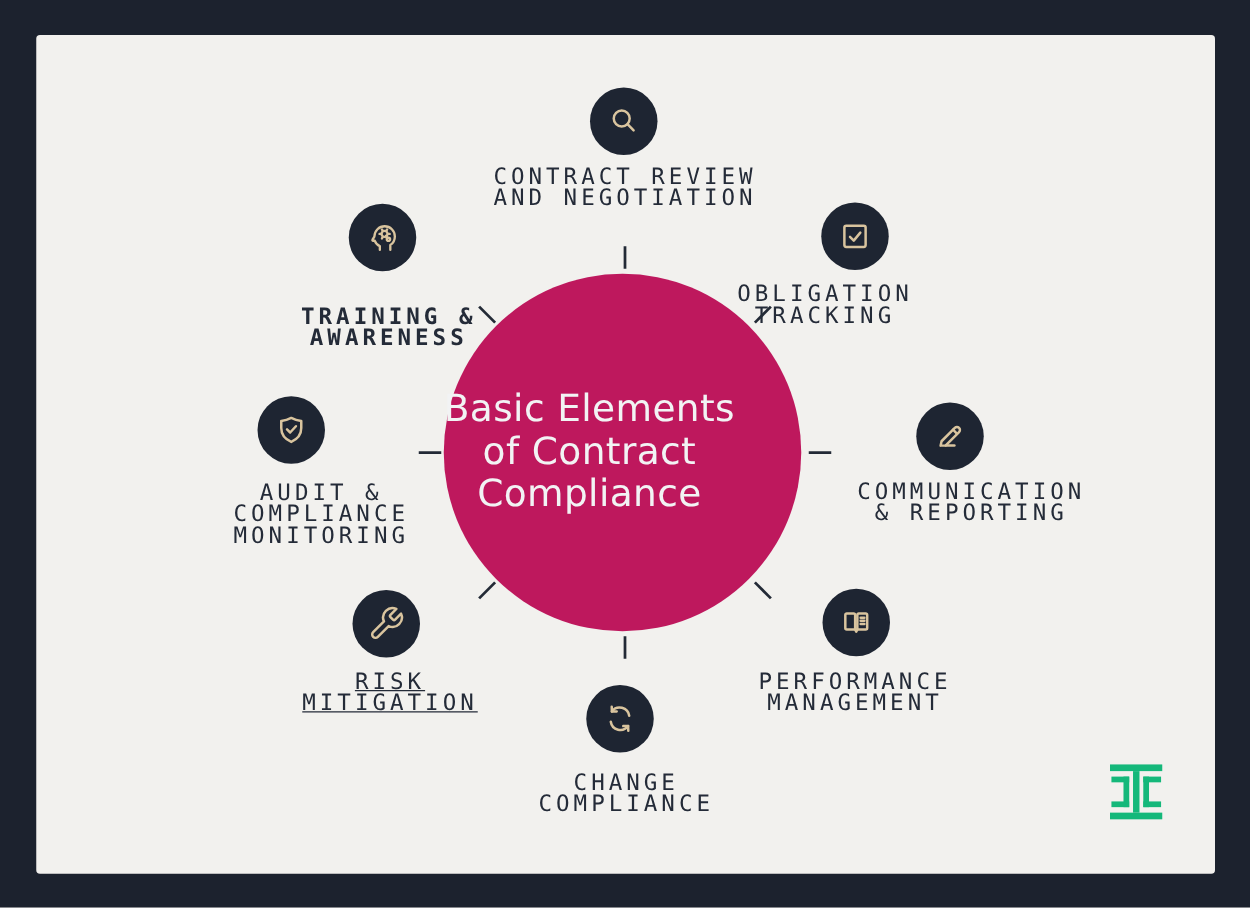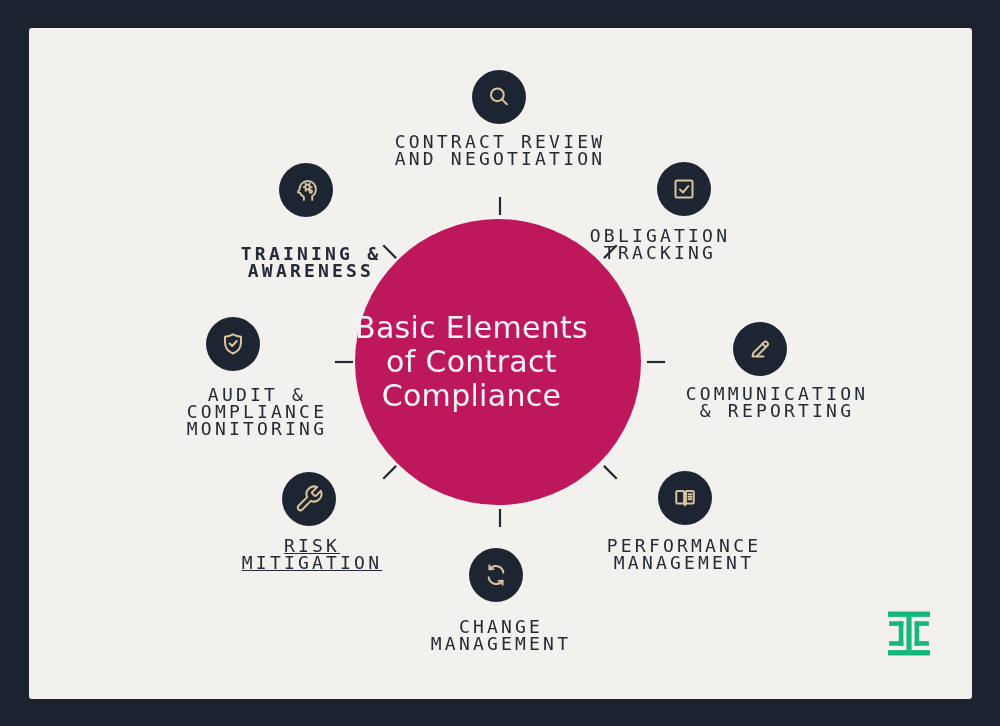--- a/index.html
+++ b/index.html
@@ -102,21 +102,21 @@
 
 <div class="badge" style="left:469px;top:548px;">
   <svg width="30" height="30" viewBox="0 0 24 24" fill="none" stroke="#d9c49e" stroke-width="1.6" stroke-linecap="round" stroke-linejoin="round">
     <path d="M17.9,10.1 A6.2,6.2 0 0 0 6.8,7.3"></path>
     <polyline points="6.7,4.3 6.8,7.4 9.9,7.3"></polyline>
     <path d="M6.1,13.9 A6.2,6.2 0 0 0 17.2,16.7"></path>
     <polyline points="17.3,19.7 17.2,16.6 14.1,16.7"></polyline>
   </svg>
 </div>
 <div class="node-label" style="left:501px;top:618px;">CHANGE
-MANAGEMENT</div>
+COMPLIANCE</div>
 
 <div class="badge" style="left:282px;top:472px;">
   <svg width="30" height="30" viewBox="0 0 24 24" fill="none" stroke="#d9c49e" stroke-width="1.6" stroke-linecap="round" stroke-linejoin="round">
     <path d="M14.7,6.3 a1,1 0 0 0 0,1.4 l1.6,1.6 a1,1 0 0 0 1.4,0 l3.77,-3.77 a6,6 0 0 1 -7.94,7.94 l-6.91,6.91 a2.12,2.12 0 0 1 -3,-3 l6.91,-6.91 a6,6 0 0 1 7.94,-7.94 l-3.76,3.76 z"></path>
   </svg>
 </div>
 <div class="node-label" style="left:312px;top:537px;text-decoration:underline;">RISK
 MITIGATION</div>
 
 <div class="badge" style="left:206px;top:317px;">

